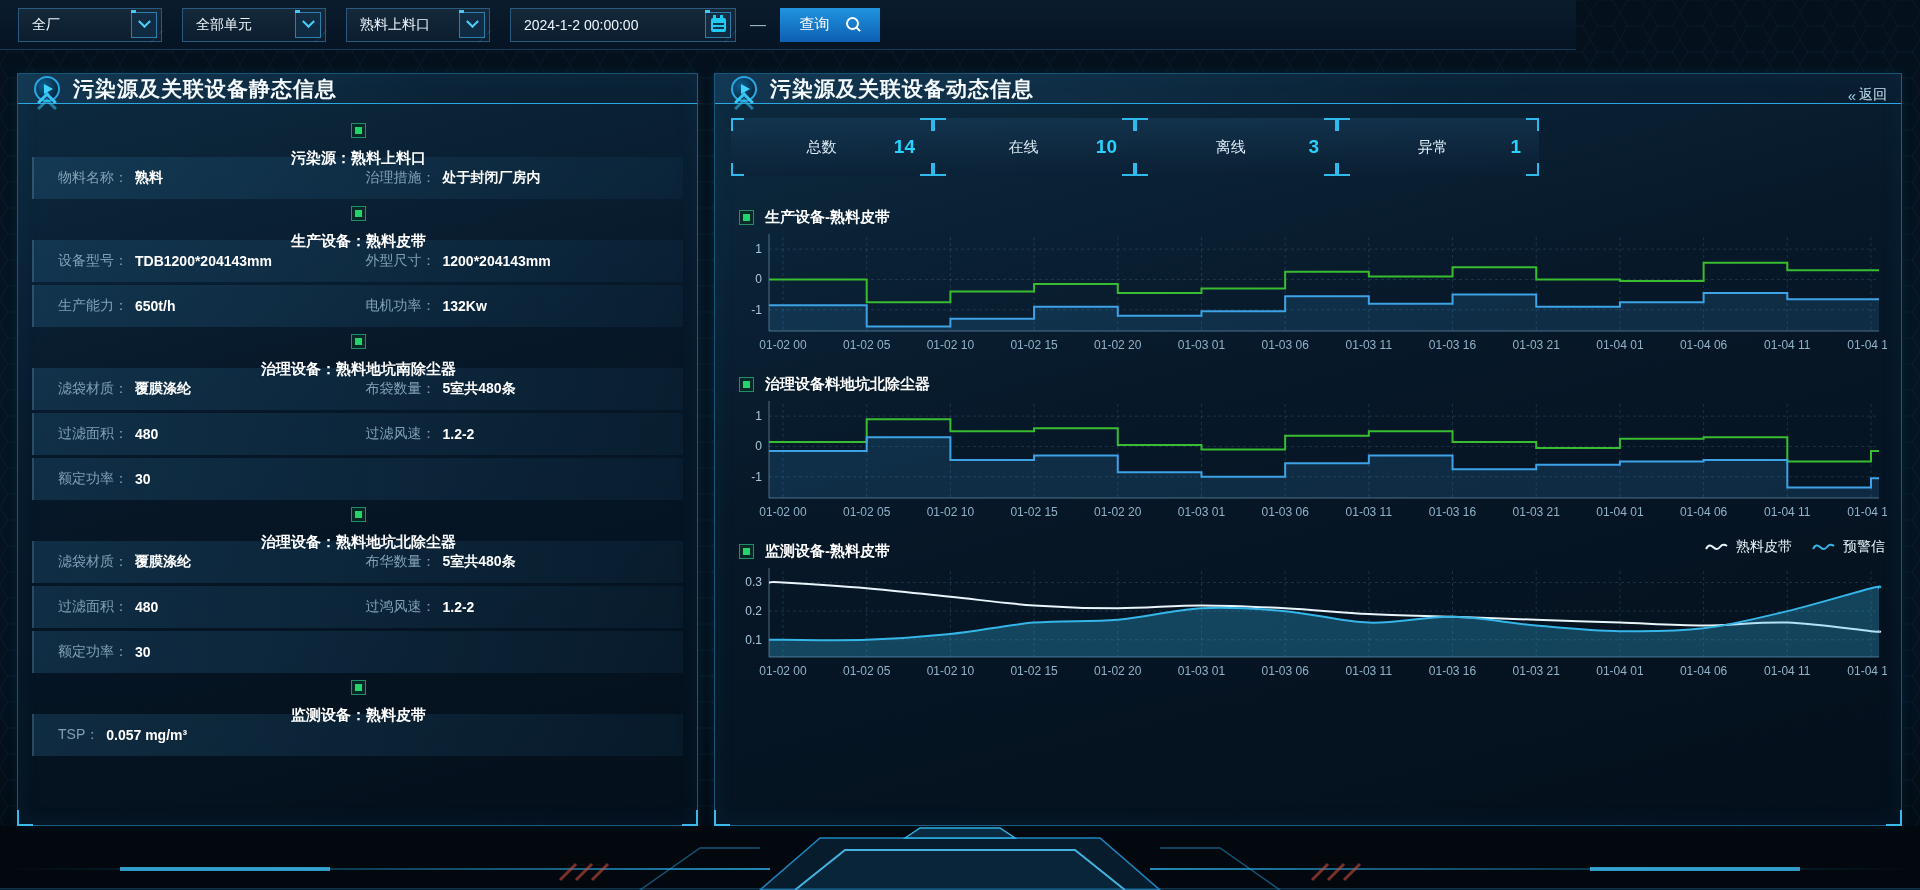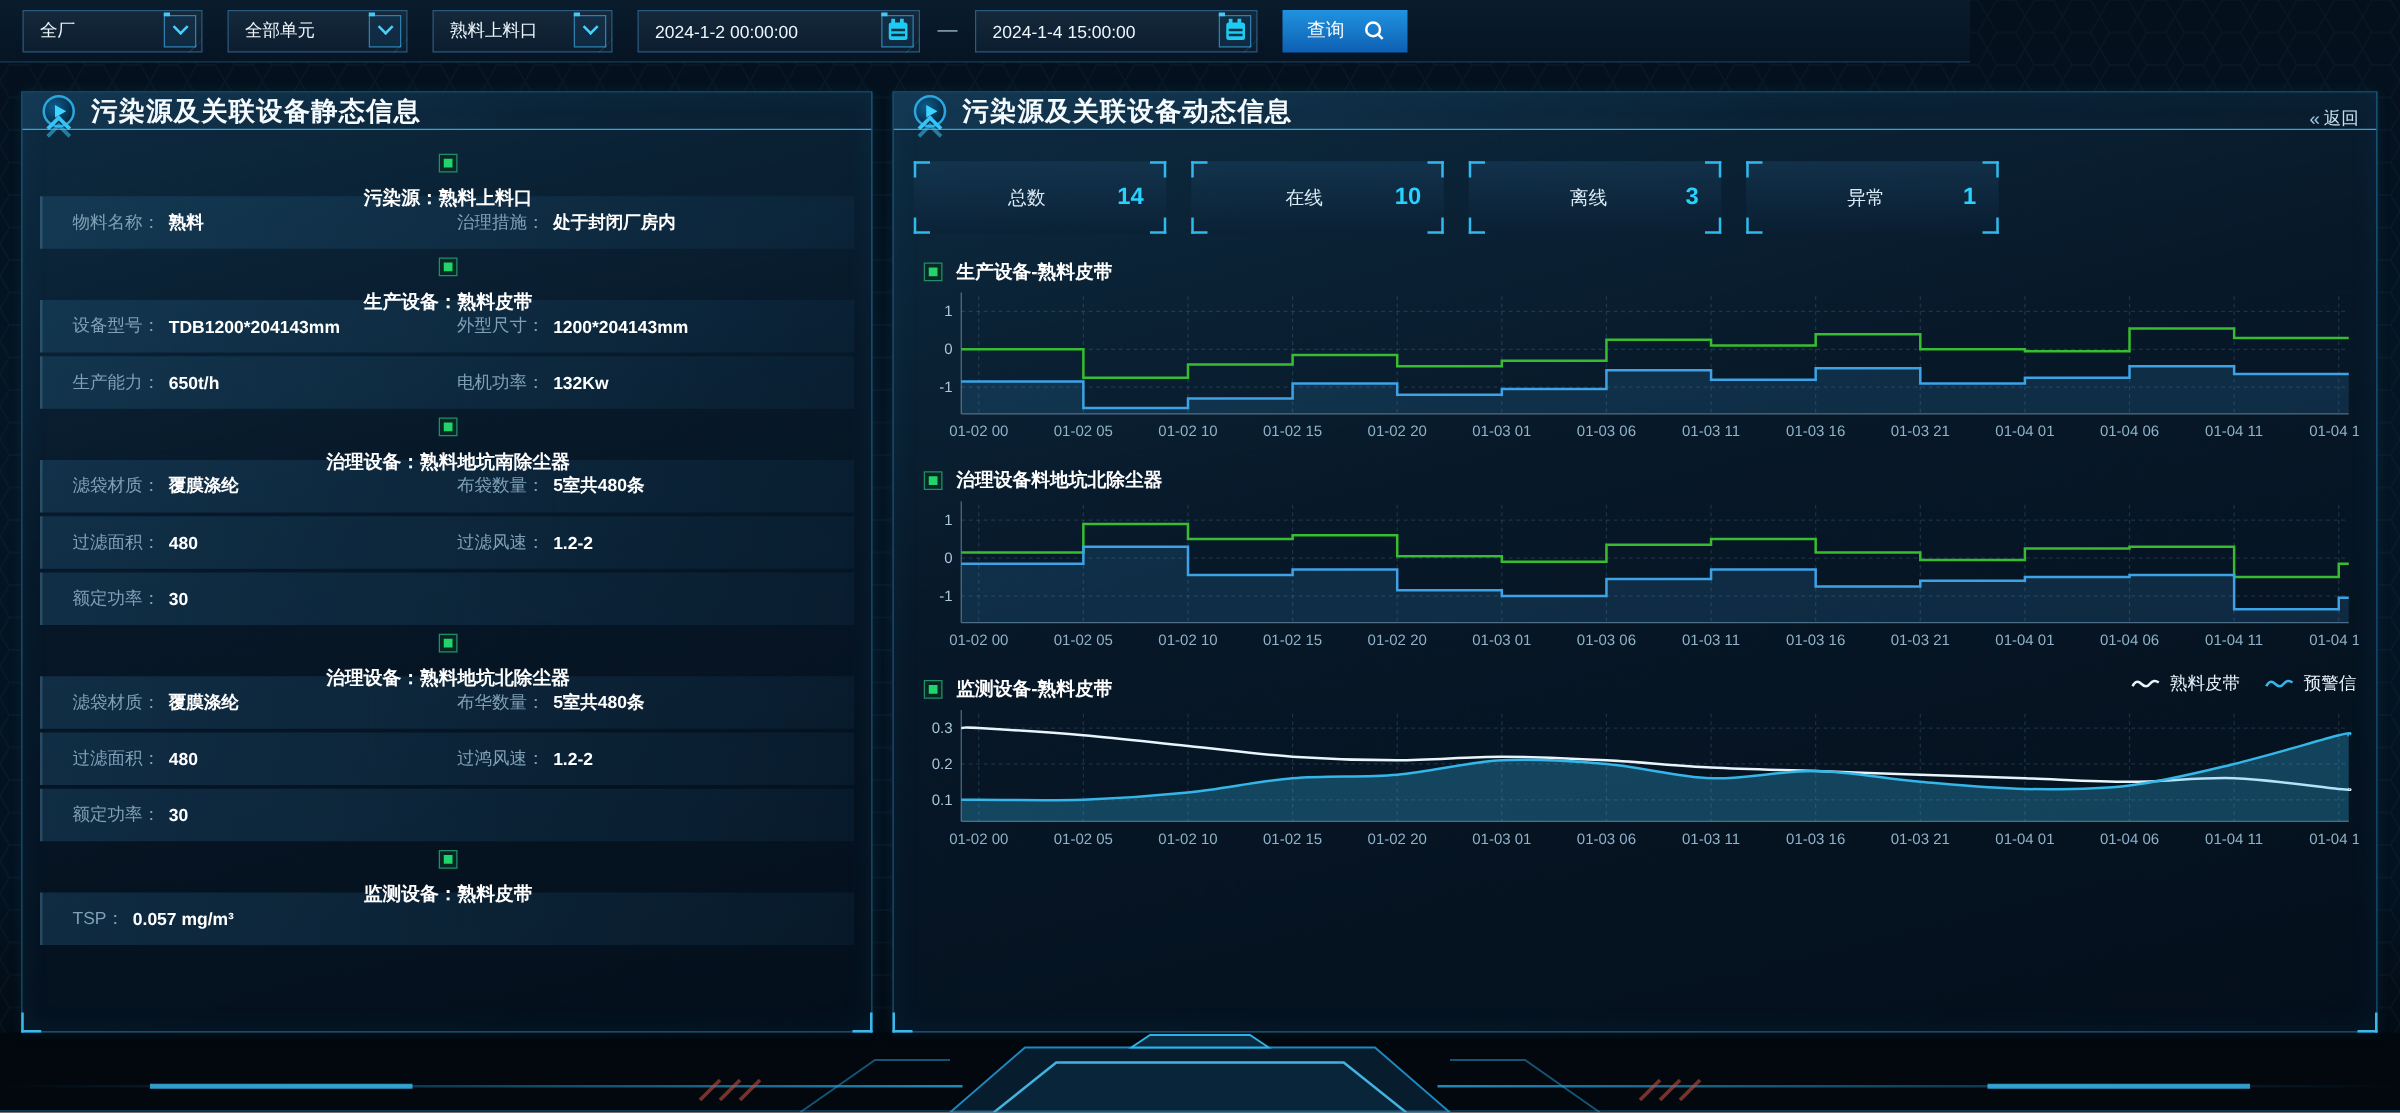--- a/index.html
+++ b/index.html
@@ -79,21 +79,21 @@
     background:linear-gradient(90deg, rgba(38,100,140,.30), rgba(20,62,94,.20));
     border-left:2px solid rgba(130,195,235,.28); font-size:14px; }
   .cell { width:50%; display:flex; align-items:center; gap:7px; min-width:0; }
   .lb { color:#7fa0b6; white-space:nowrap; }
   .vl { color:#fff; font-weight:bold; white-space:nowrap; }
 
   
   .back { position:absolute; right:14px; top:12px; display:flex; align-items:center; gap:5px;
     color:#c4e2f4; font-size:14px; cursor:pointer; z-index:7; }
   .back .arr { font-size:15px; color:#9fcce6; letter-spacing:-2px; }
-  .stats { position:absolute; left:16px; top:55px; display:flex; gap:20px; }
+  .stats { position:absolute; left:16px; top:44px; display:flex; gap:0; }
   .stat { width:202px; height:58px; position:relative; padding:0 18px;
     display:flex; align-items:center; justify-content:space-between;
     background:linear-gradient(180deg, rgba(24,62,92,.55), rgba(10,30,52,.45)); }
   .stat::before,.stat::after,.stat .bc::before,.stat .bc::after {
     content:""; position:absolute; width:11px; height:11px; }
   .stat::before { left:0; top:0; border-left:2px solid #2fb9ec; border-top:2px solid #2fb9ec; }
   .stat::after  { right:0; top:0; border-right:2px solid #2fb9ec; border-top:2px solid #2fb9ec; }
   .stat .bc::before { left:0; bottom:0; border-left:2px solid #2fb9ec; border-bottom:2px solid #2fb9ec; }
   .stat .bc::after  { right:0; bottom:0; border-right:2px solid #2fb9ec; border-bottom:2px solid #2fb9ec; }
   .stat .slb { color:#dcebf5; font-size:15px; }
@@ -141,26 +141,20 @@
         <span class="chev"></span>
       </span>
   </div>
   <div class="datebox">
     <span>2024-1-2 00:00:00</span>
     <span class="sq-ic">
         <span class="cal"></span>
       </span>
   </div>
   <span class="dash">—</span>
-  <div class="datebox">
-    <span>2024-1-4 15:00:00</span>
-    <span class="sq-ic">
-        <span class="cal"></span>
-      </span>
-  </div>
   <button class="qbtn">
     <span>查询</span>
     <span class="mag"></span>
   </button>
 </div>
 
 <div class="panel" id="left-panel">
   <div class="phead">
     <span class="play"></span>
     <span class="ptitle">污染源及关联设备静态信息</span>

